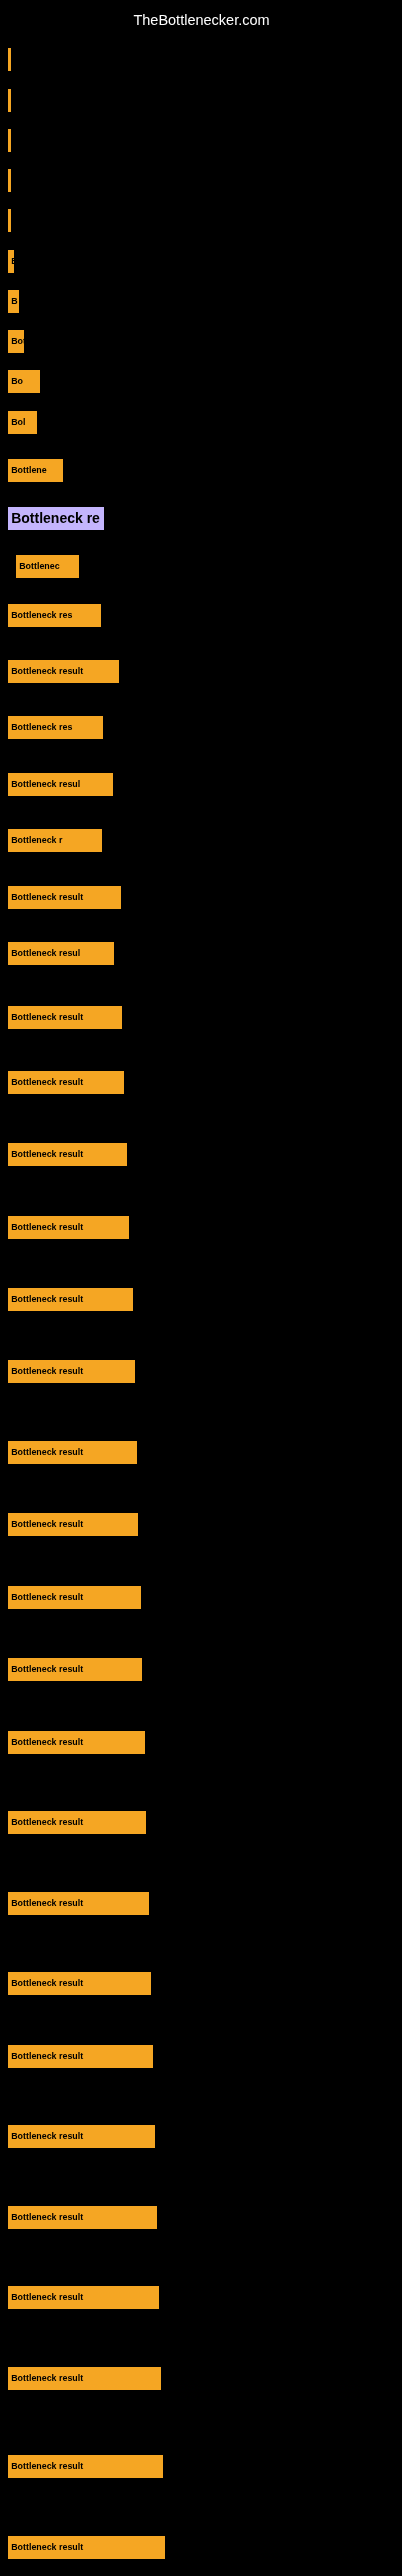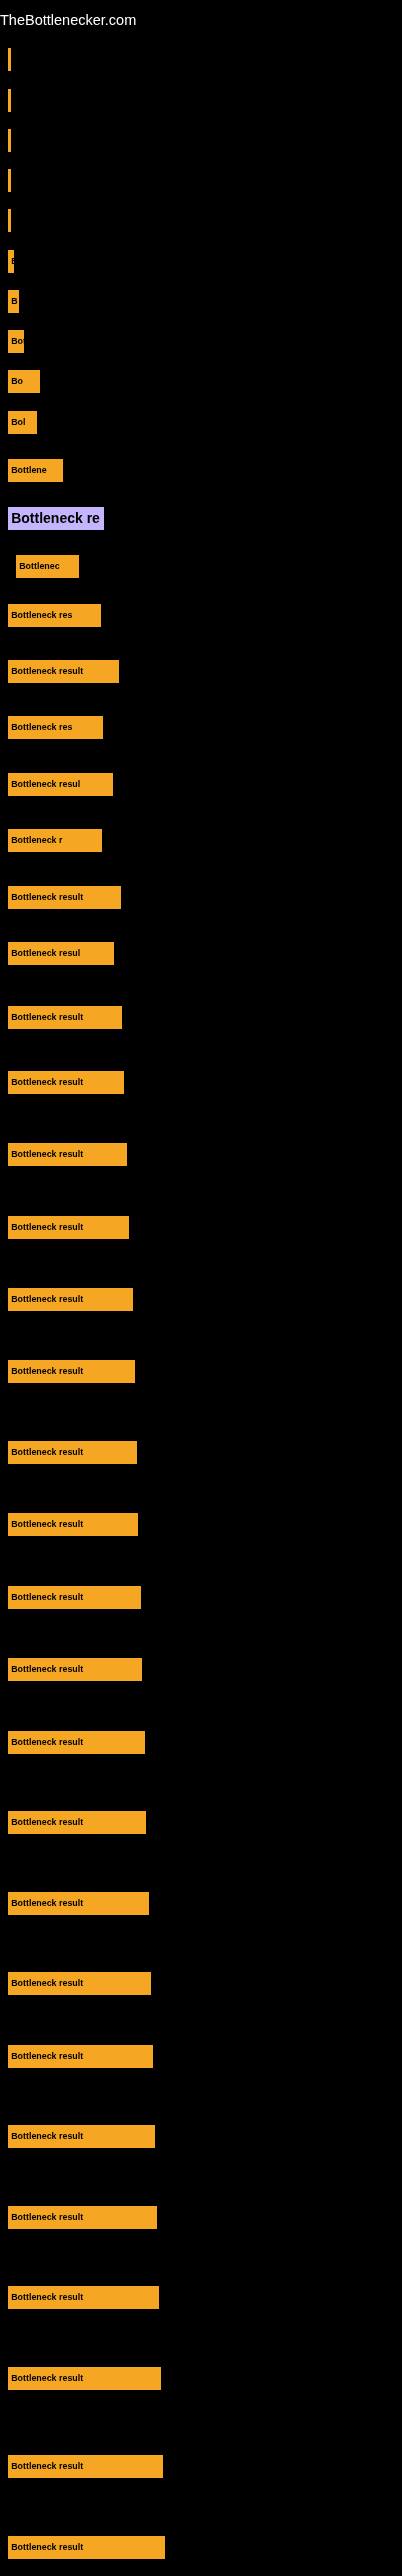--- a/index.html
+++ b/index.html
@@ -11,21 +11,21 @@
     body {
       background-color: #000000;
       width: 403px;
       min-height: 2576px;
       font-family: Arial, sans-serif;
       position: relative;
     }
 
     .site-title {
       color: #ffffff;
-      text-align: left;
+      text-align: center;
       font-size: 14.5px;
       padding: 8px 0;
       position: absolute;
       top: 4px;
       left: 0;
       right: 0;
     }
 
     .bars-container {
       position: absolute;

